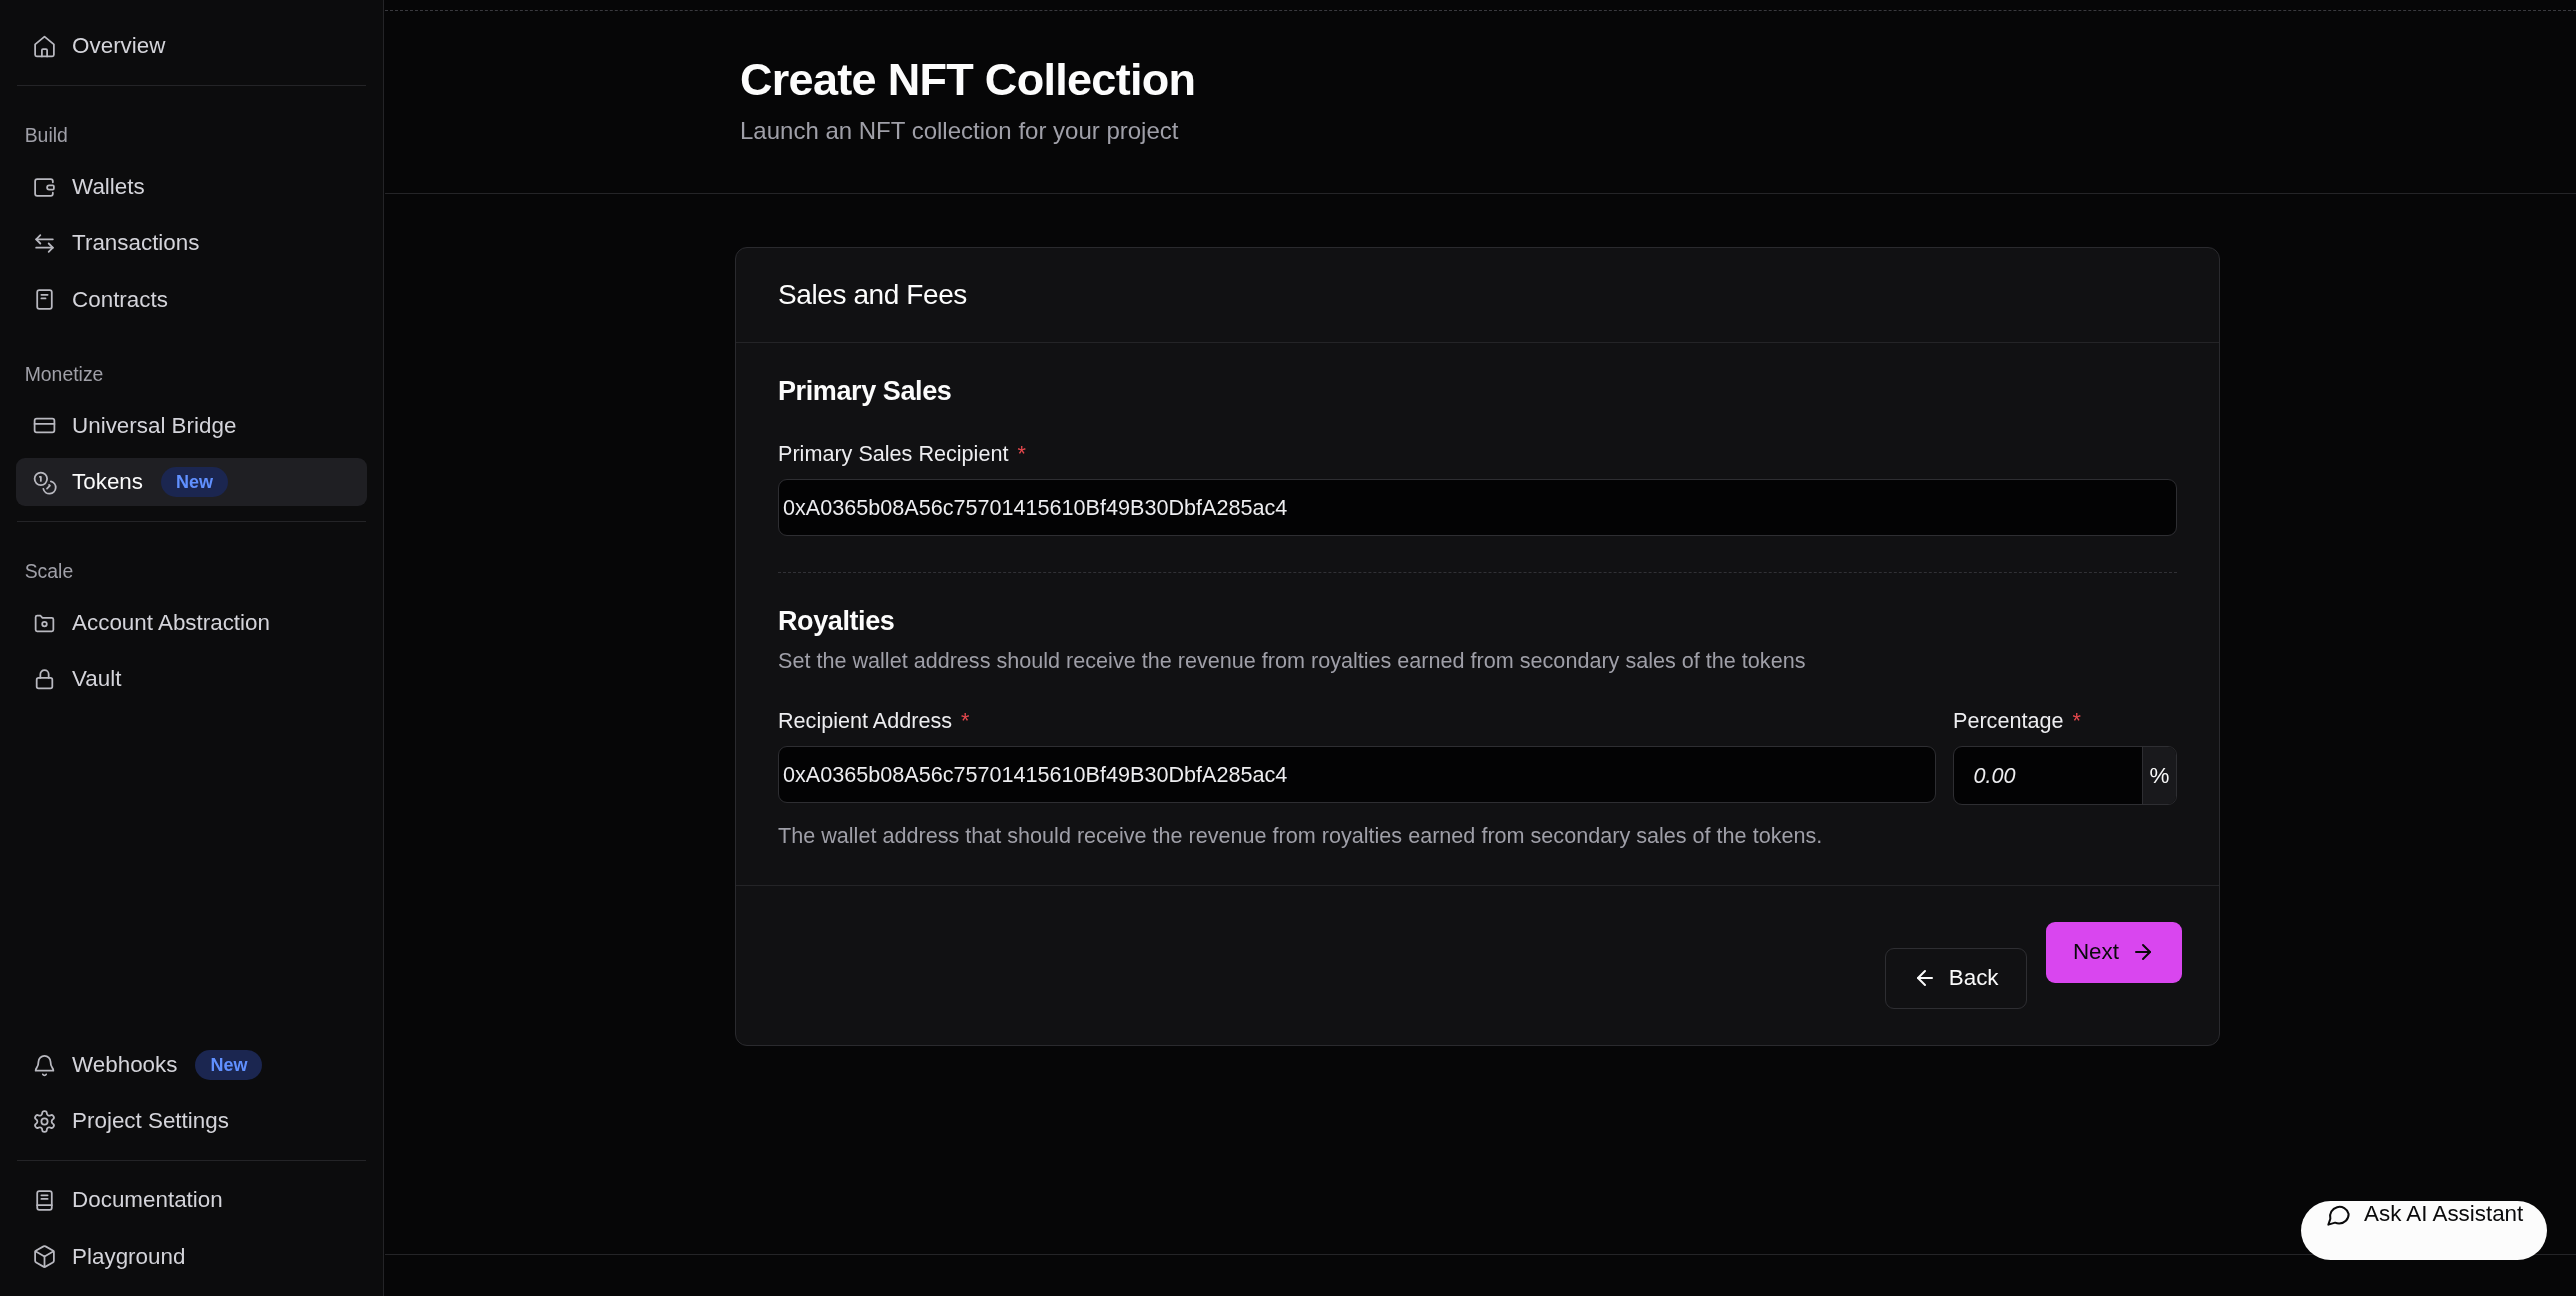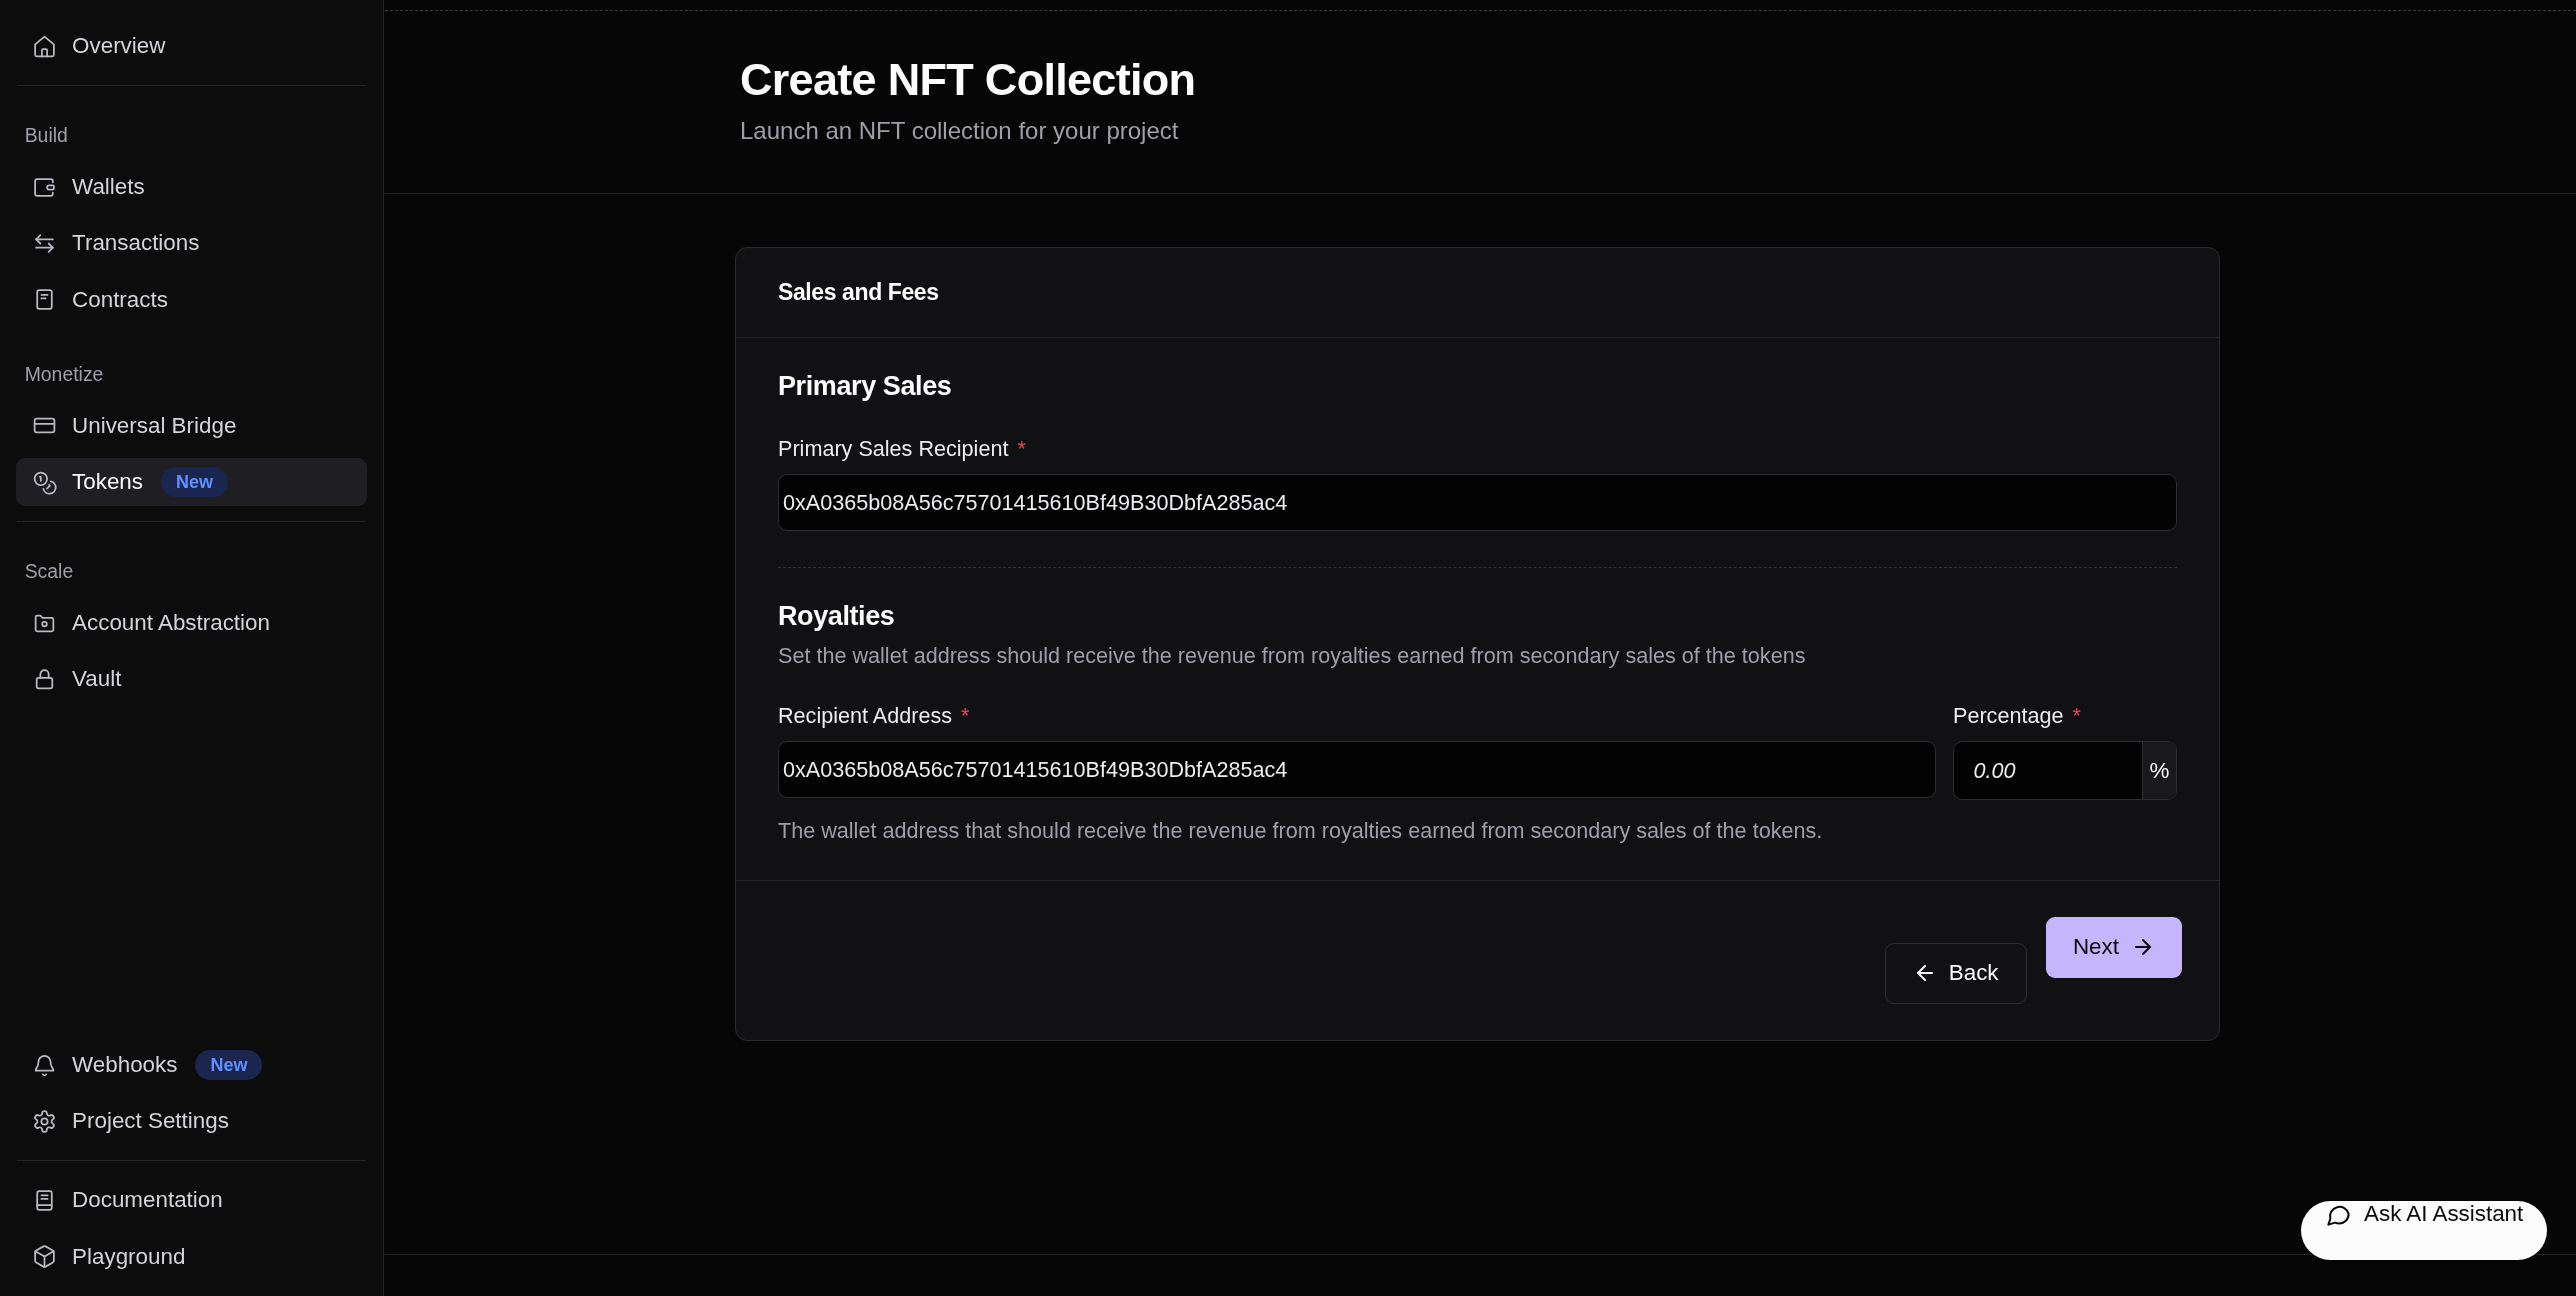--- a/index.html
+++ b/index.html
@@ -47,21 +47,21 @@
   .page-subtitle { font-size:24px; color:#9f9fa8; margin-top:10.4px; }
   .bottom-line { position:absolute; top:1254px; left:0; right:0; border-top:0.7px solid #242427; }
 
   
   .card {
     position:absolute; left:350px; top:247px; width:1485px;
     background:#111113; border:0.7px solid #2a2a2e; border-radius:12px;
     overflow:hidden;
   }
   .card-header { padding:31px 42px; border-bottom:0.7px solid #242427; }
-  .card-title { font-size:23px; font-weight:700; color:#fcfcfc; letter-spacing:-0.4px; }
+  .card-title { font-size:28px; font-weight:400; color:#fcfcfc; letter-spacing:-0.4px; }
   .card-section { padding:33px 42px 0 42px; }
   .section-heading { font-size:27px; font-weight:600; color:#fcfcfc; letter-spacing:-0.4px; }
   .section-desc { font-size:21.6px; color:#9f9fa8; margin-top:10.4px; line-height:27px; }
   .field-label { font-size:21.6px; font-weight:500; color:#ededf0; margin-top:34px; display:flex; gap:9px; align-items:baseline;}
   .req { color:#e5484d; font-size:21.6px; }
   .text-input {
     margin-top:12px; width:100%; height:57px; background:#030304;
     border:0.7px solid #2e2e32; border-radius:9px; color:#ededf0;
     font-size:21.6px; padding:0 4px; outline:none;
     font-family:"Liberation Sans","DejaVu Sans",sans-serif;
@@ -86,21 +86,21 @@
   .card-footer {
     margin-top:36px; border-top:0.7px solid #242427; padding:36px 37px;
     display:flex; justify-content:flex-end; gap:19.4px;
   }
   .btn {
     height:61px; border-radius:9px; display:flex; align-items:center; justify-content:center;
     gap:12px; font-size:22.4px; font-weight:500; padding:0 27px; cursor:pointer; border:none;
     font-family:"Liberation Sans","DejaVu Sans",sans-serif;
   }
   .btn-back { background:transparent; border:0.7px solid #2e2e32; color:#fafafa;margin-top:26px; }
-  .btn-next { background:#c4b5fd; color:#0a0a0b; }
+  .btn-next { background:#d946ef; color:#0a0a0b; }
   .btn .btn-ic { width:24px; height:24px; }
 
   
   .assistant-pill {
     position:absolute; left:2301px; top:1201px; height:59px;
     background:#fcfcfc; color:#0a0a0b; border:none; border-radius:30px;
     display:flex; align-items:flex-start; gap:12px; padding:0 24px;
     font-size:22.4px; font-weight:500; cursor:pointer;
     font-family:"Liberation Sans","DejaVu Sans",sans-serif;
   }

